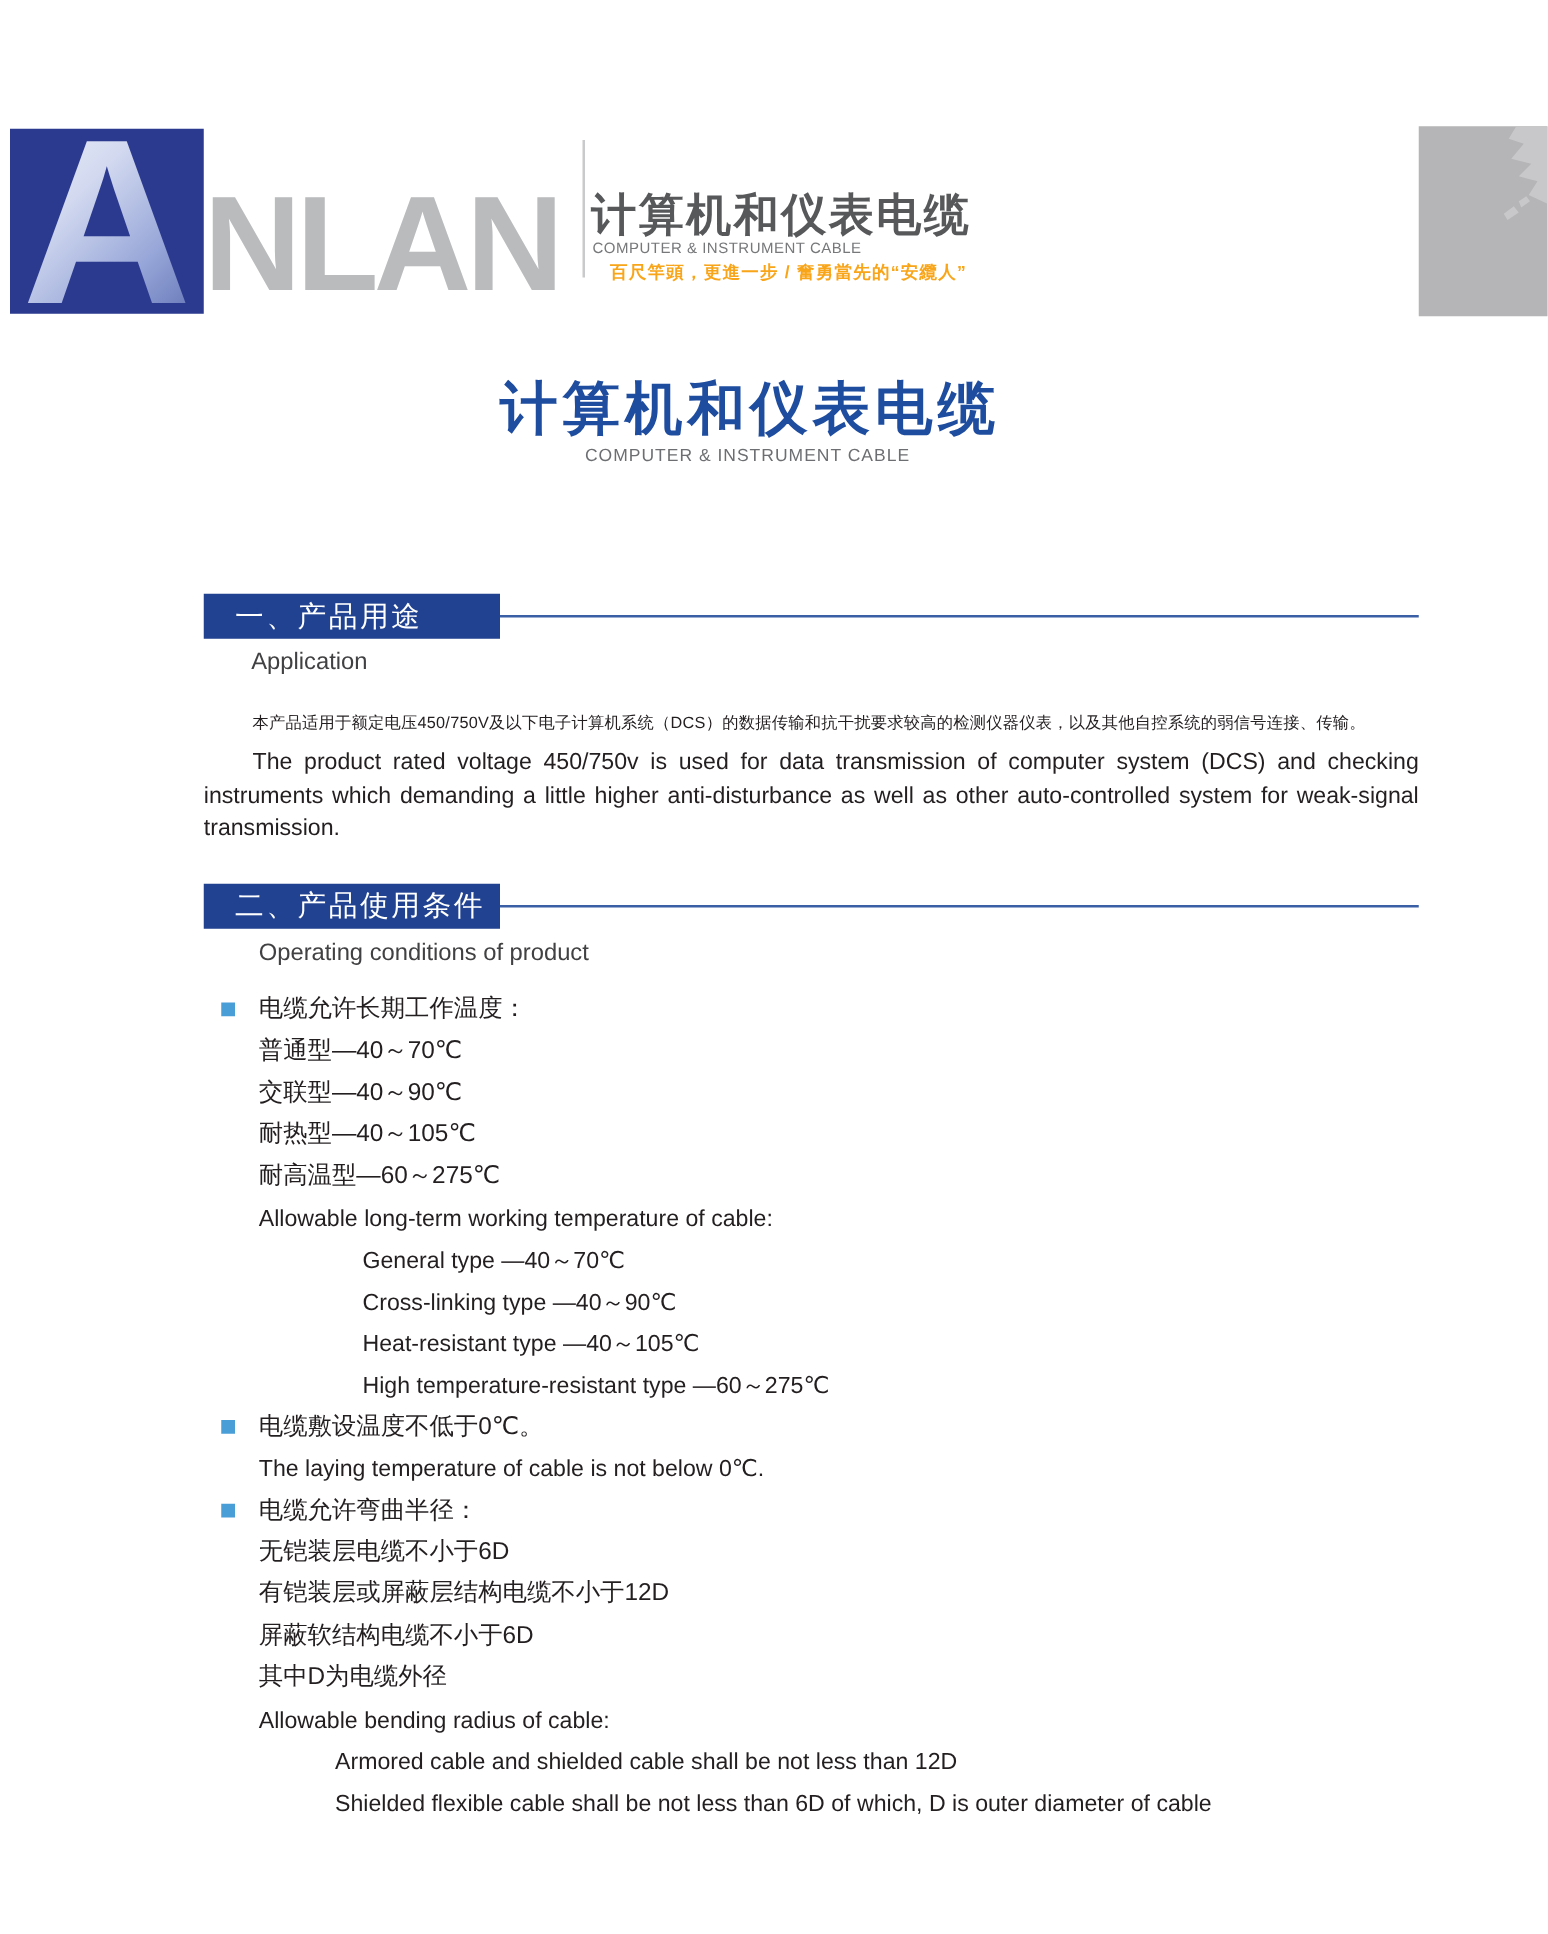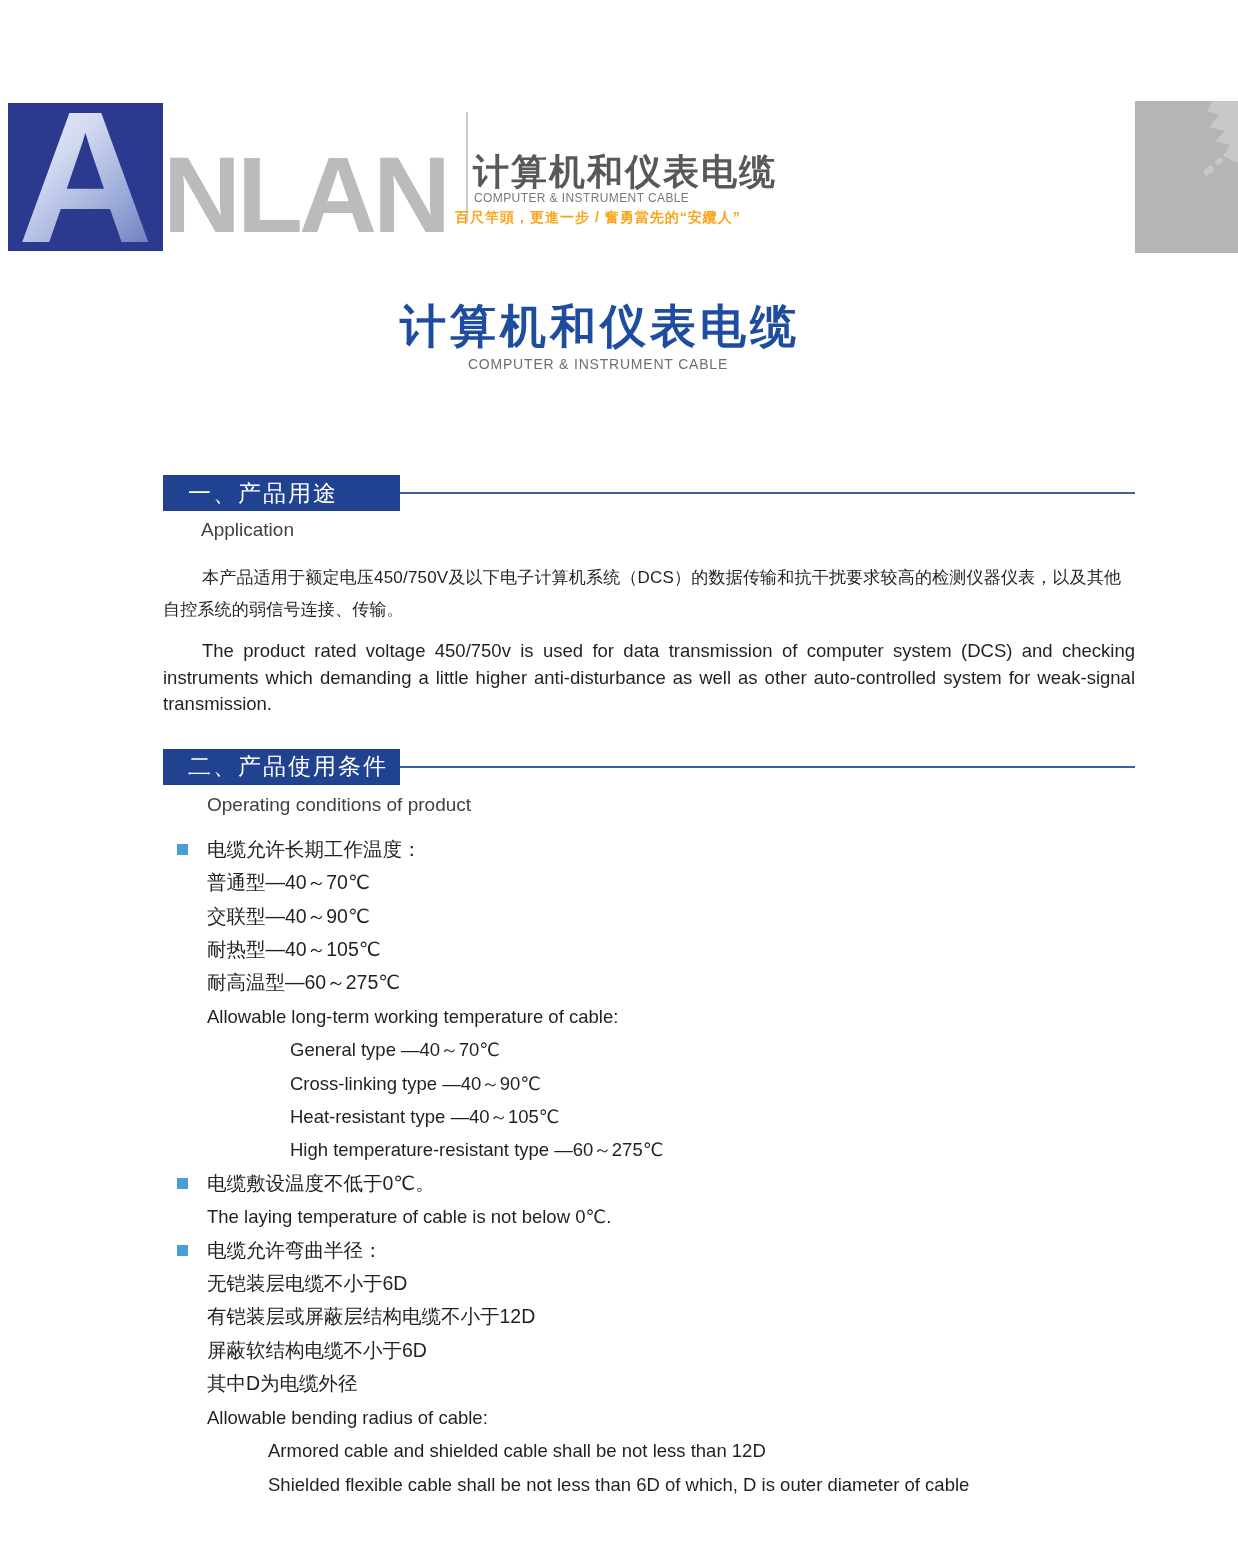--- a/index.html
+++ b/index.html
@@ -24,21 +24,21 @@
     position:absolute;left:163px;top:141px;
     font-size:108px;line-height:1;font-weight:bold;letter-spacing:-4px;
     color:#b9bbbd;
   }
   .hdr-sep{position:absolute;left:466px;top:112px;width:2px;height:110px;background:#c9cacc;}
   .hdr-title-cn{
     position:absolute;left:473px;top:148px;
     font-size:36px;font-weight:bold;color:#57585a;letter-spacing:2px;
   }
   .hdr-title-en{position:absolute;left:474px;top:191px;font-size:12px;color:#77787a;letter-spacing:0.4px;}
-  .hdr-slogan{position:absolute;left:455px;top:209px;font-size:14px;font-weight:bold;color:#f9a51a;letter-spacing:1px;}
+  .hdr-slogan{position:absolute;left:488px;top:209px;font-size:14px;font-weight:bold;color:#f9a51a;letter-spacing:1px;}
   .hdr-photo{
     position:absolute;left:1135px;top:101px;width:103px;height:152px;
     background:#b5b5b7;overflow:hidden;
   }
   
   .doc-title-cn{
     position:absolute;left:0;top:296px;width:1200px;text-align:center;
     font-size:46px;font-weight:bold;color:#1e4c9e;letter-spacing:4px;
   }
   .doc-title-en{
@@ -49,25 +49,25 @@
   .content{position:absolute;left:163px;top:476px;width:972px;}
   .sec-head{display:flex;align-items:center;height:34px;}
   .sec-bar{
     width:237px;height:36px;box-sizing:border-box;background:#204291;
     color:#ffffff;font-size:23px;letter-spacing:2px;
     display:flex;align-items:center;padding-left:25px;flex:none;
   }
   .sec-rule{flex:1;height:2px;background:#3a5fa5;}
   .app-label{margin:9px 0 0 38px;font-size:19px;color:#414042;}
   .para-cn{
-    margin-top:21px;font-size:17px;line-height:32px;color:#231f20;
+    margin-top:21px;font-size:13px;line-height:32px;color:#231f20;
     text-indent:39px;letter-spacing:0.2px;
   }
   .para-en{
-    margin-top:12px;font-size:18.5px;line-height:26.6px;color:#231f20;
+    margin-top:2px;font-size:18.5px;line-height:26.6px;color:#231f20;
     text-indent:39px;text-align:justify;
   }
   .sec2{margin-top:32px;}
   .op-label{margin:9px 0 16px 44px;font-size:19px;color:#414042;line-height:24px;}
   .list{margin-top:0;}
   .ln{position:relative;line-height:33.4px;font-size:19.5px;color:#231f20;padding-left:44px;}
   .ln.en{font-size:18.5px;}
   .ln.ind-en{padding-left:127px;}
   .ln.ind-en2{padding-left:105px;}
   .bullet{

